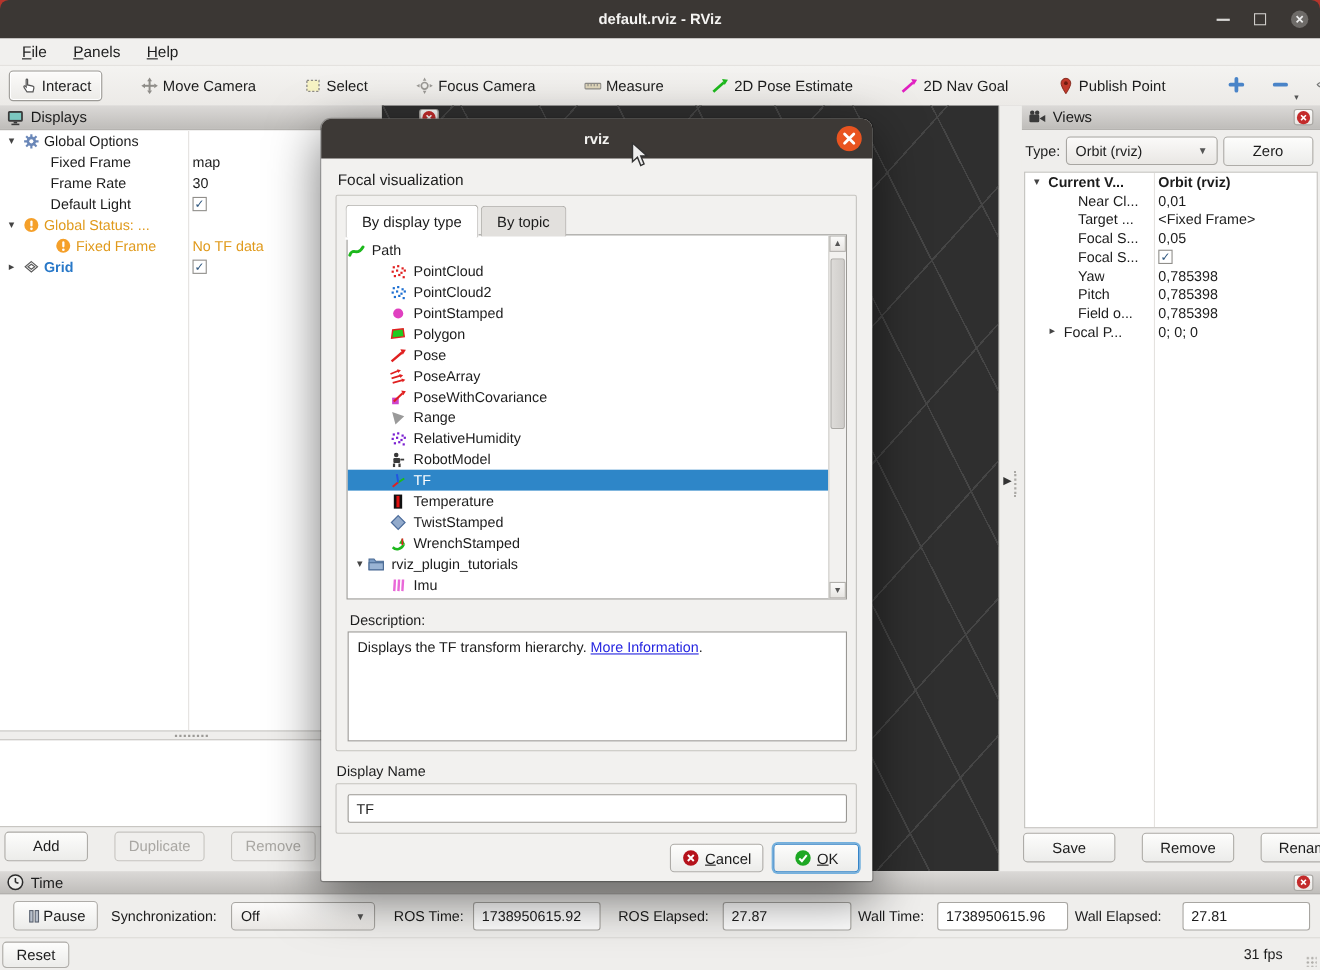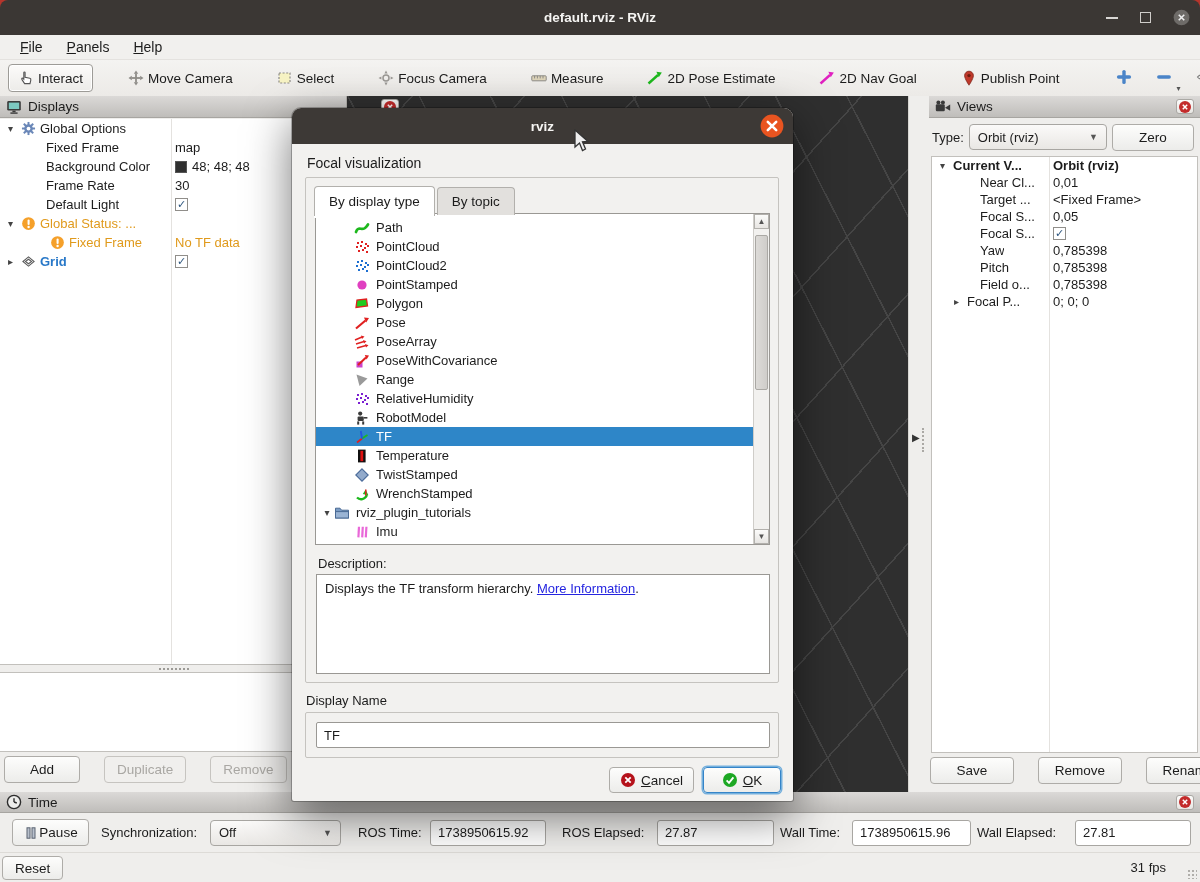--- a/index.html
+++ b/index.html
@@ -337,29 +337,20 @@
       <div class="prow">
         <div class="pname" style="padding-left: 46px;">
           <span>Fixed Frame</span>
         </div>
         <div class="pval" style="left: 175px;">
           <span>map</span>
         </div>
       </div>
       <div class="prow">
         <div class="pname" style="padding-left: 46px;">
-          <span>Background Color</span>
-        </div>
-        <div class="pval" style="left: 175px;">
-          <span class="swatch" style="background: rgb(48, 48, 48);"></span>
-          <span>48; 48; 48</span>
-        </div>
-      </div>
-      <div class="prow">
-        <div class="pname" style="padding-left: 46px;">
           <span>Frame Rate</span>
         </div>
         <div class="pval" style="left: 175px;">
           <span>30</span>
         </div>
       </div>
       <div class="prow">
         <div class="pname" style="padding-left: 46px;">
           <span>Default Light</span>
         </div>
@@ -610,21 +601,21 @@
       </span>
   </div>
   <div id="dlg-heading">Focal visualization</div>
   <div class="groupbox" id="gb1"></div>
   <div class="tabs">
     <div class="tab active">By display type</div>
     <div class="tab">By topic</div>
   </div>
   <div id="type-list">
     <div id="type-rows" style="position:absolute;left:0;top:4px;right:16px;">
-        <div class="dt-row" style="padding-left: 38px;">
+        <div class="dt-row" style="">
           <span class="icon">
             <svg width="16" height="16" viewBox="0 0 16 16">
               <path d="M2 12 C5 4, 8.5 14, 14 4.5" fill="none" stroke="#1db81d" stroke-width="2.7" stroke-linecap="round"></path>
             </svg>
           </span>
           <span class="lbl">Path</span>
         </div>
         <div class="dt-row" style="padding-left: 38px;">
           <span class="icon">
             <svg width="16" height="16" viewBox="0 0 16 16">

